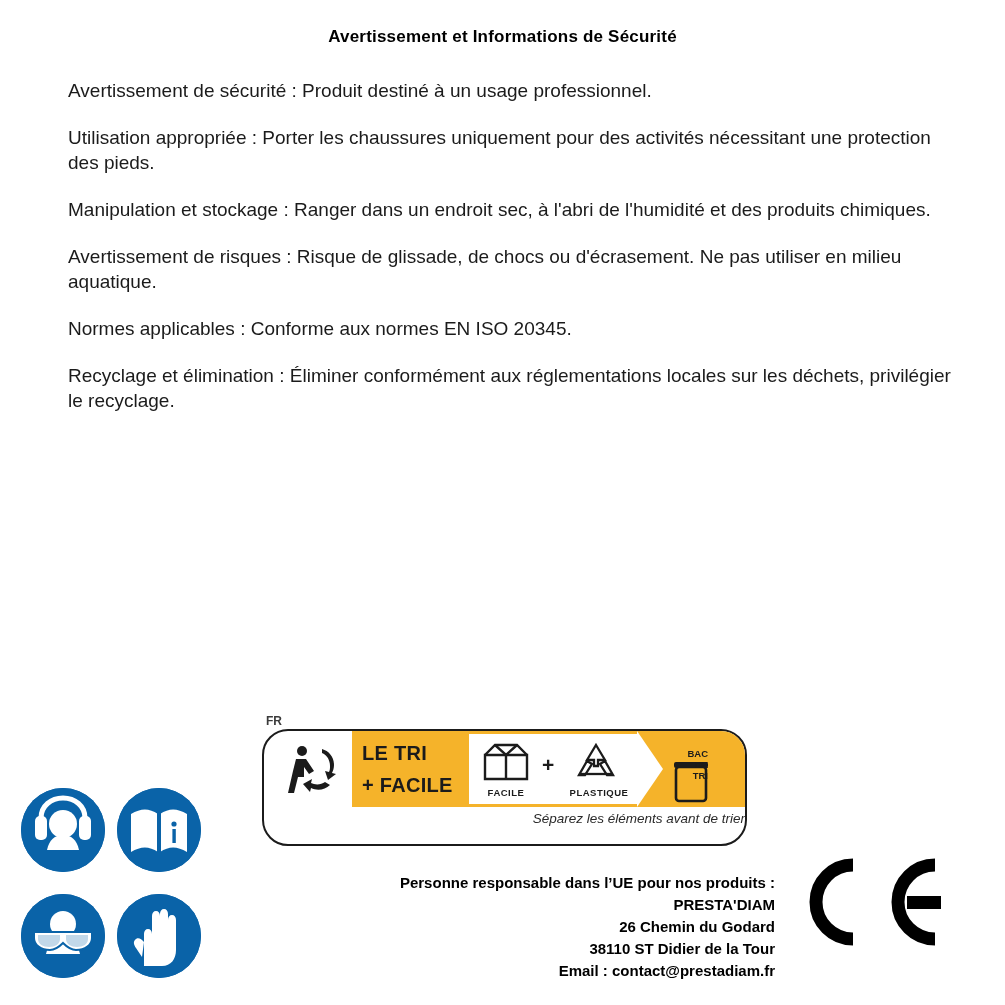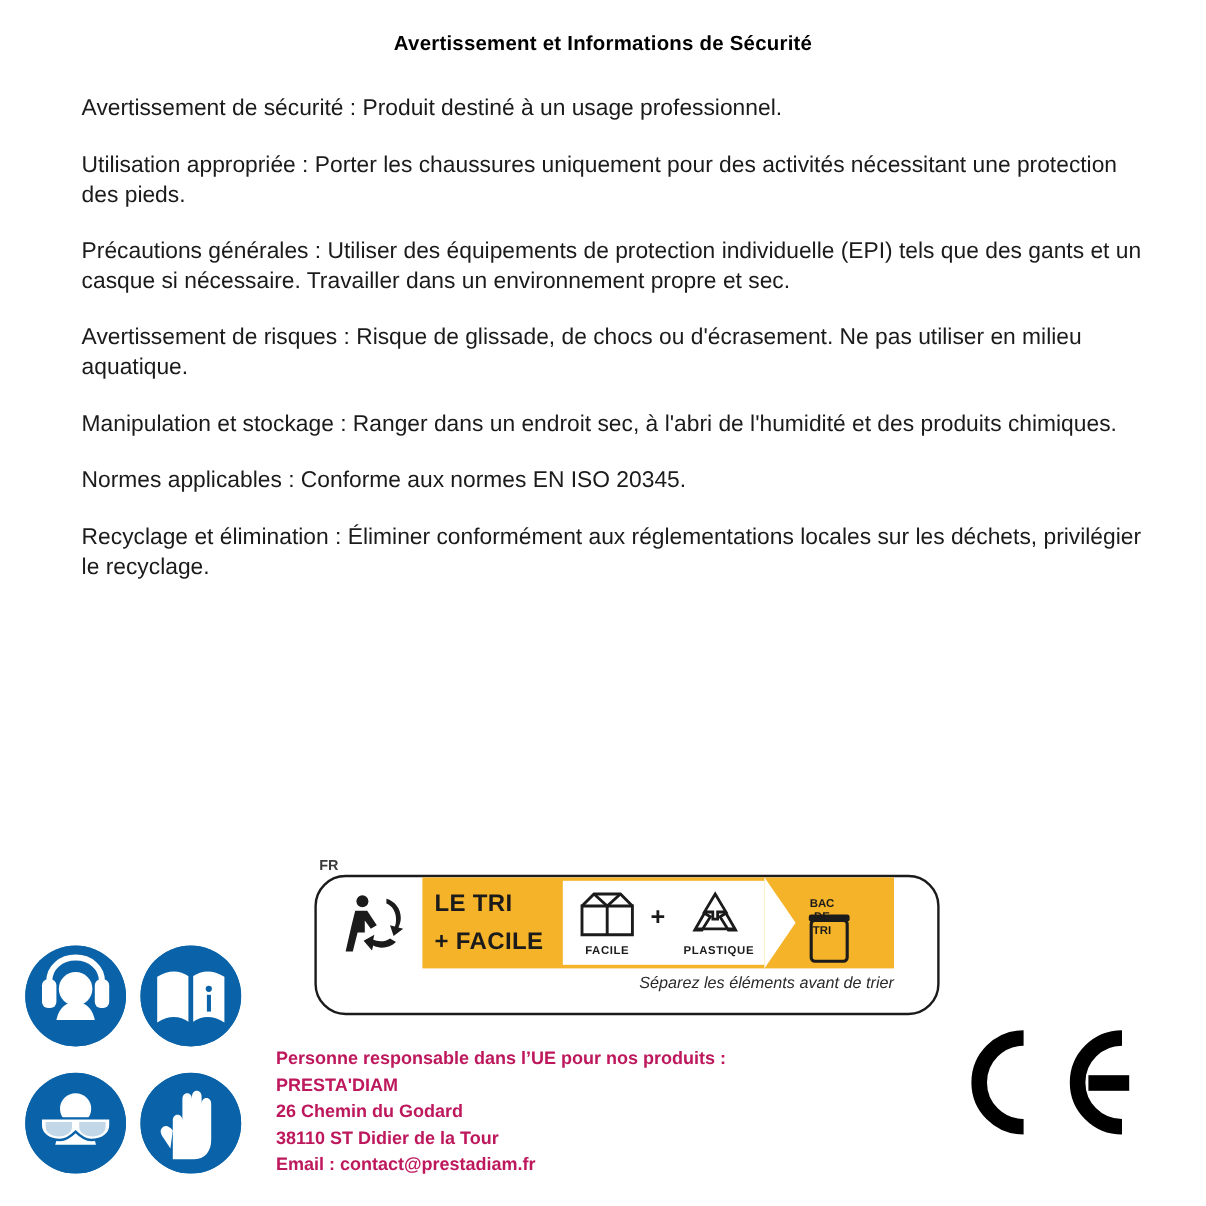--- a/index.html
+++ b/index.html
@@ -89,21 +89,20 @@
   .triman .frame {
     position: absolute;
     left: 0;
     top: 15px;
     width: 481px;
     height: 113px;
     border: 2px solid #1b1b1b;
     border-radius: 26px;
     background: #ffffff;
     overflow: hidden;
-    padding-left: 36px;
   }
   .triman .yellow-band {
     position: absolute;
     left: 88px;
     top: 0px;
     width: 393px;
     height: 76px;
     background: #f5b32a;
   }
   .triman .white-inset {
@@ -154,21 +153,21 @@
     top: 22px;
     font-size: 21px;
     font-weight: bold;
     color: #1b1b1b;
   }
   .triman .bac {
     position: absolute;
     left: 398px;
     top: 17px;
     width: 46px;
-    text-align: center;
+    text-align: right;
     font-size: 9.5px;
     font-weight: bold;
     line-height: 11px;
     color: #1b1b1b;
   }
   .triman .bottom-text {
     position: absolute;
     left: 0;
     top: 80px;
     width: 481px;
@@ -197,25 +196,25 @@
     left: 404px;
     top: 28px;
   }
 
   
   .footer {
     position: absolute;
     left: 230px;
     top: 872px;
     width: 545px;
-    text-align: left;
+    text-align: right;
     font-size: 15px;
     font-weight: bold;
     line-height: 22px;
-    color: #be185d;
+    color: #000000;
   }
 
   
   .ce-mark {
     position: absolute;
     left: 795px;
     top: 855px;
     width: 160px;
     height: 95px;
   }
@@ -223,23 +222,22 @@
 </head>
 <body>
 
 <div class="page">
 
   <div class="doc-title">Avertissement et Informations de Sécurité</div>
 
   <div class="body-block">
     <p class="para">Avertissement de sécurité : Produit destiné à un usage professionnel.</p>
     <p class="para">Utilisation appropriée : Porter les chaussures uniquement pour des activités nécessitant une protection des pieds.</p>
-    <p class="para">Précautions générales : Utiliser des équipements de protection individuelle (EPI) tels que des gants et un casque si nécessaire. Travailler dans un environnement propre et sec.</p>
+    <p class="para">Manipulation et stockage : Ranger dans un endroit sec, à l'abri de l'humidité et des produits chimiques.</p>
     <p class="para">Avertissement de risques : Risque de glissade, de chocs ou d'écrasement. Ne pas utiliser en milieu aquatique.</p>
-    <p class="para">Manipulation et stockage : Ranger dans un endroit sec, à l'abri de l'humidité et des produits chimiques.</p>
     <p class="para">Normes applicables : Conforme aux normes EN ISO 20345.</p>
     <p class="para">Recyclage et élimination : Éliminer conformément aux réglementations locales sur les déchets, privilégier le recyclage.</p>
   </div>
 
   <div class="picto-grid">
 
     <div class="picto p1">
       <svg width="84" height="84" viewBox="0 0 84 84" aria-hidden="true">
         <circle cx="42" cy="42" r="42" fill="#0a63a8"></circle>
 

